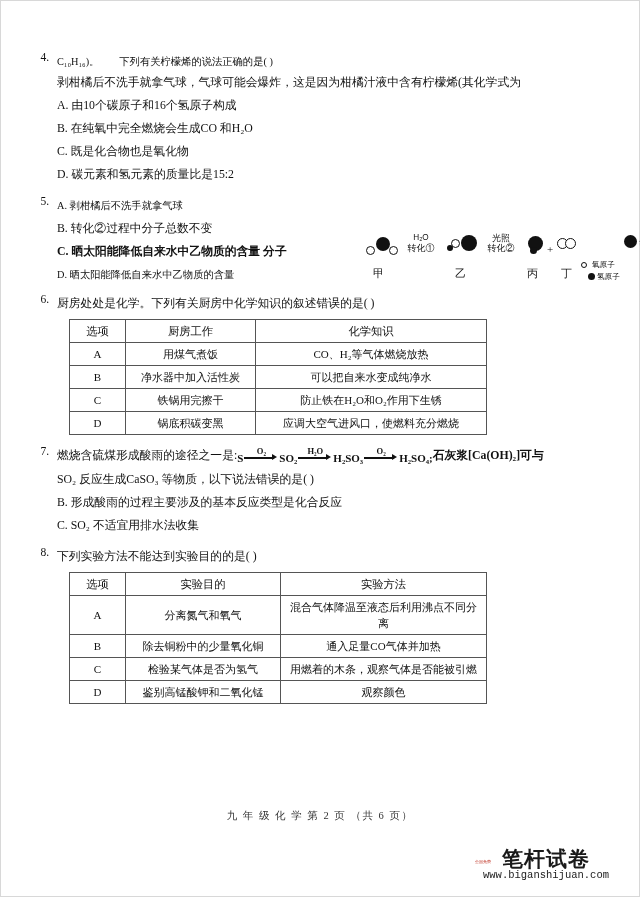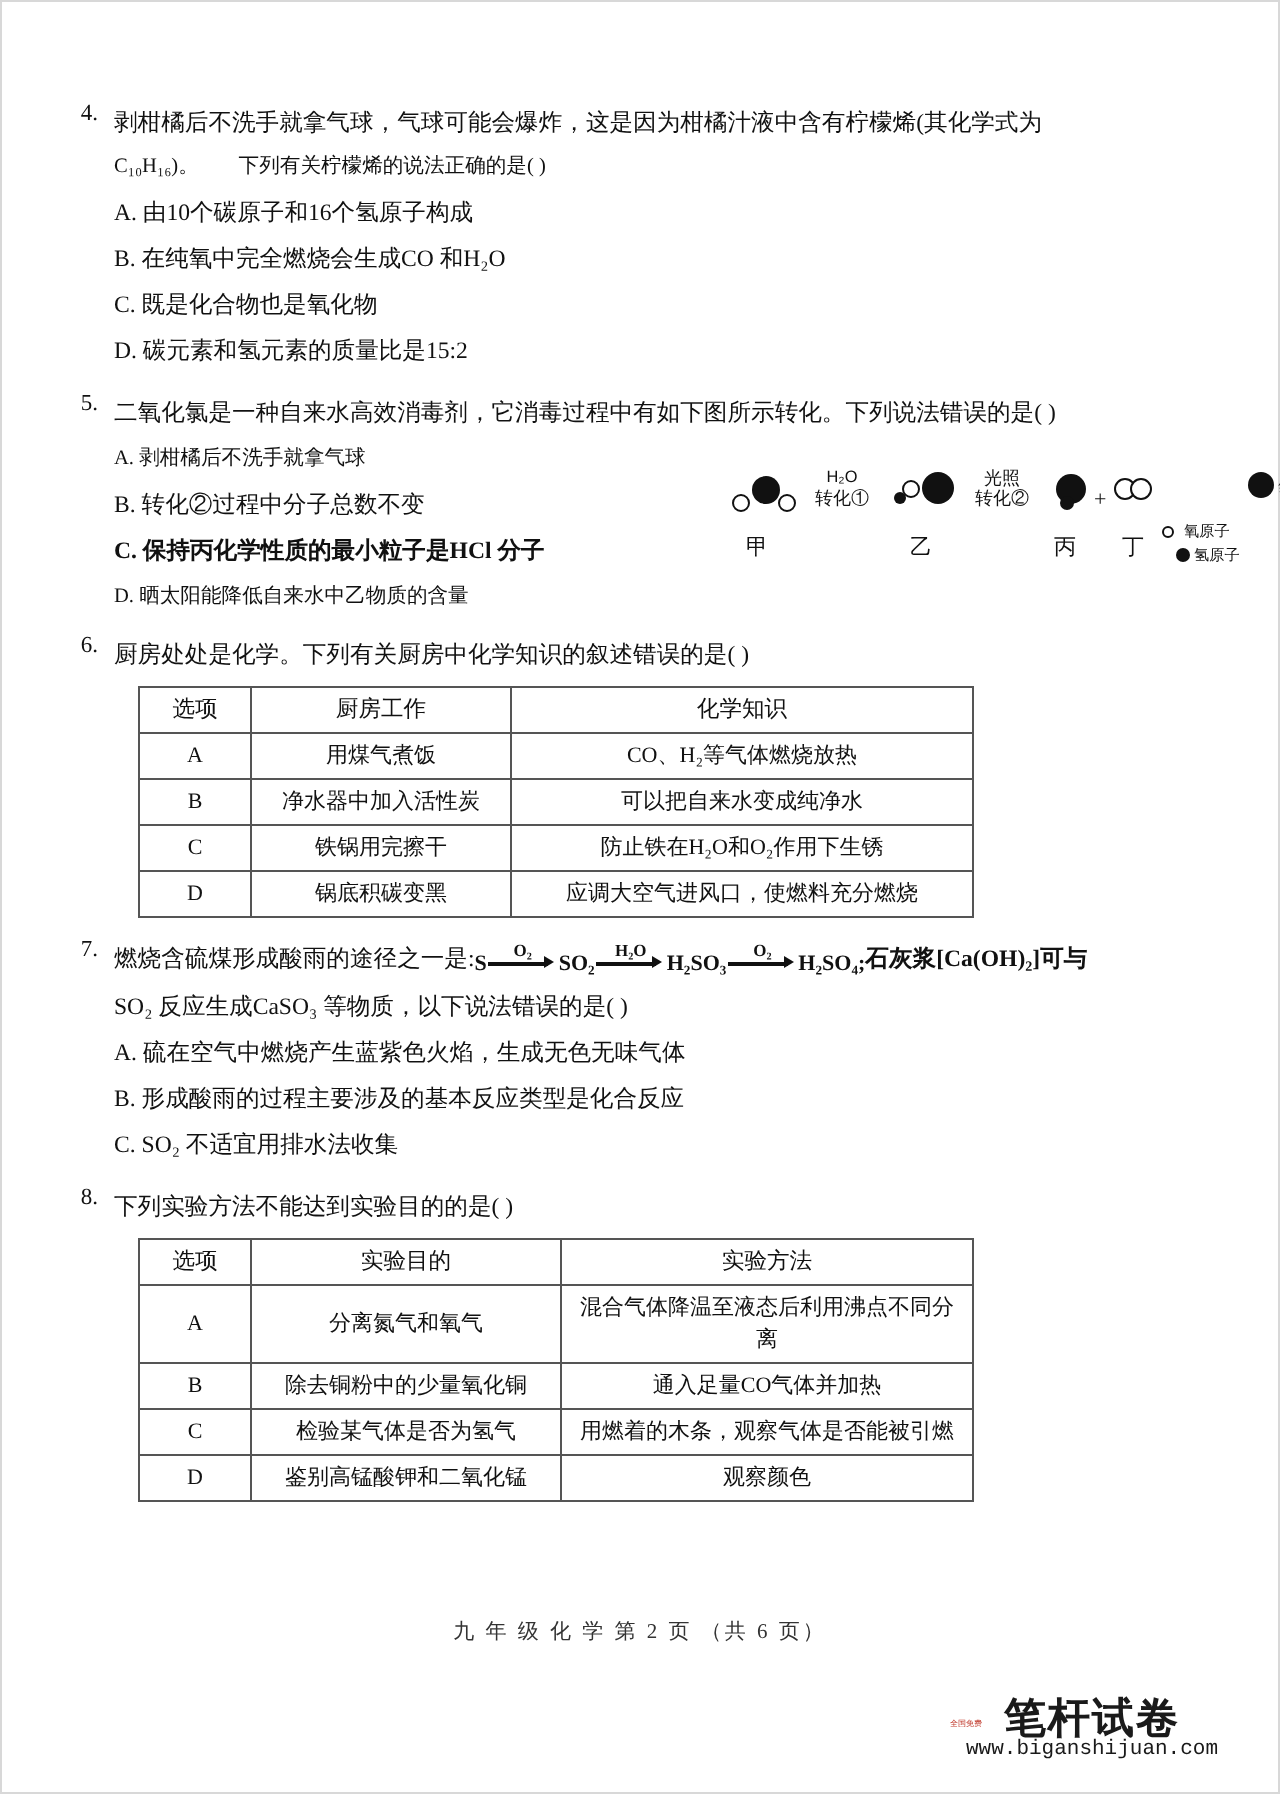--- a/index.html
+++ b/index.html
@@ -194,41 +194,40 @@
 </style>
 </head>
 <body>
 
 <div id="page">
 
   <div class="q" style="margin-bottom:10px;">
     <div class="qnum">4.</div>
     <div class="qbody">
       <div class="stem">
-        <span>剥柑橘后不洗手就拿气球，气球可能会爆炸，这是因为柑橘汁液中含有柠檬烯(其化学式为</span>
-      </div>
-      <div class="stem">
         <span class="small">C₁₀H₁₆)。</span>
         <span style="display:inline-block;width:14px;"></span>
         <span class="small">下列有关柠檬烯的说法正确的是(      )</span>
+      </div>
+      <div class="stem">
+        <span>剥柑橘后不洗手就拿气球，气球可能会爆炸，这是因为柑橘汁液中含有柠檬烯(其化学式为</span>
       </div>
       <div class="opt">A. 由10个碳原子和16个氢原子构成</div>
       <div class="opt">B. 在纯氧中完全燃烧会生成CO 和H₂O</div>
       <div class="opt">C. 既是化合物也是氧化物</div>
       <div class="opt">D. 碳元素和氢元素的质量比是15:2</div>
     </div>
   </div>
 
   <div class="q" style="margin-bottom:8px;">
     <div class="qnum">5.</div>
     <div class="qbody" style="position:relative;">
-      <div class="stem">二氧化氯是一种自来水高效消毒剂，它消毒过程中有如下图所示转化。下列说法错误的是(   )</div>
       <div class="opt small">A.  剥柑橘后不洗手就拿气球</div>
       <div class="opt">B. 转化②过程中分子总数不变</div>
-      <div class="opt opt-bold">C. 保持丙化学性质的最小粒子是HCl 分子</div>
+      <div class="opt opt-bold">C. 晒太阳能降低自来水中乙物质的含量 分子</div>
       <div class="opt small">D. 晒太阳能降低自来水中乙物质的含量</div>
 
       <div class="diagram">
 
         <div class="mol" style="left:2px;top:4px;width:34px;height:20px;">
           <div class="atom big" style="left:11px;top:0px;width:14px;height:14px;"></div>
           <div class="atom small-o" style="left:1px;top:9px;width:9px;height:9px;"></div>
           <div class="atom small-o" style="left:24px;top:9px;width:9px;height:9px;"></div>
         </div>
         <div class="lbl" style="left:10px;top:30px;">甲</div>
@@ -313,21 +312,20 @@
     </div>
   </div>
 
   <div class="q" style="margin-bottom:10px;">
     <div class="qnum">7.</div>
     <div class="qbody">
       <div class="stem" style="white-space:nowrap;">
         <span>燃烧含硫煤形成酸雨的途径之一是:</span><span class="chain"><span class="sp">S</span><span class="arrowgrp"><span class="over">O₂</span><span class="line"></span><span class="head"></span></span><span class="sp">SO₂</span><span class="arrowgrp"><span class="over">H₂O</span><span class="line"></span><span class="head"></span></span><span class="sp">H₂SO₃</span><span class="arrowgrp"><span class="over">O₂</span><span class="line"></span><span class="head"></span></span><span class="sp">H₂SO₄;</span></span><span style="font-weight:bold;">石灰浆[Ca(OH)₂]可与</span>
       </div>
       <div class="stem">SO₂ 反应生成CaSO₃ 等物质，以下说法错误的是(      )</div>
-      <div class="opt">A. 硫在空气中燃烧产生蓝紫色火焰，生成无色无味气体</div>
       <div class="opt">B. 形成酸雨的过程主要涉及的基本反应类型是化合反应</div>
       <div class="opt">C. SO₂ 不适宜用排水法收集</div>
     </div>
   </div>
 
   <div class="q">
     <div class="qnum">8.</div>
     <div class="qbody">
       <div class="stem">下列实验方法不能达到实验目的的是(      )</div>
       <table class="qt">

